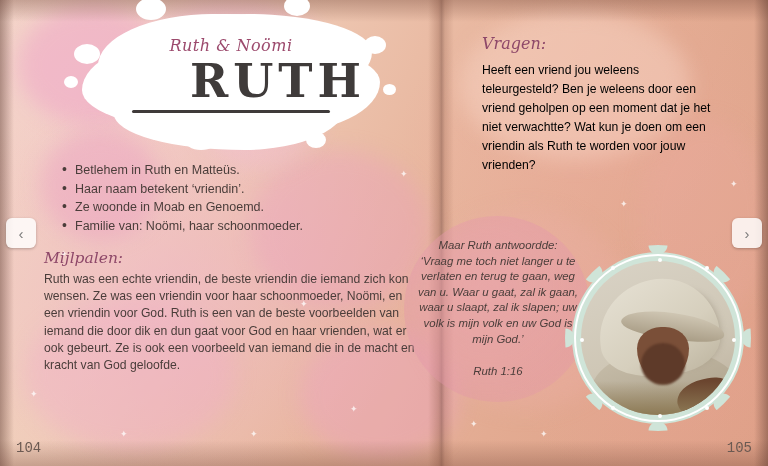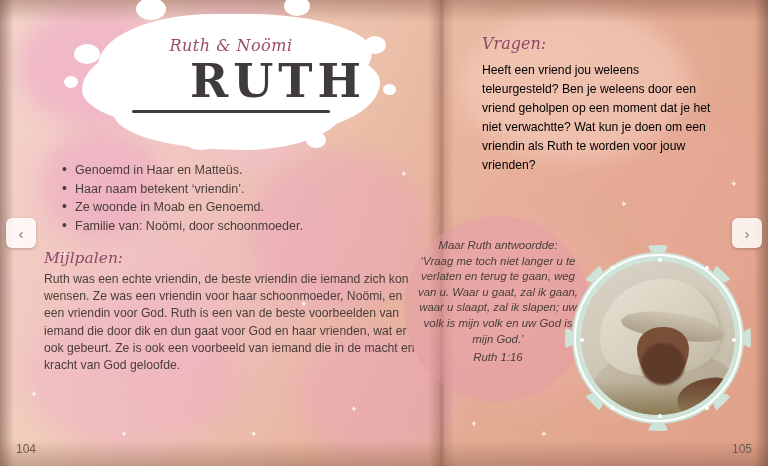--- a/index.html
+++ b/index.html
@@ -224,21 +224,21 @@
     left: 414px;
     top: 238px;
     width: 168px;
     text-align: center;
     font-size: 11.4px;
     line-height: 15.6px;
     font-style: italic;
     color: #4a3d3a;
   }
   .quote-ref {
-    margin-top: 3px;
+    margin-top: 17px;
     font-style: italic;
     font-size: 11.4px;
     color: #4a3d3a;
   }
 
   
   .illus {
     position: absolute;
     left: 572px;
     top: 252px;
@@ -362,22 +362,23 @@
     font-size: 15px;
     cursor: pointer;
   }
   .nav-prev { left: 6px; }
   .nav-next { right: 6px; }
 
   
   .pg {
     position: absolute;
     bottom: 10px;
-    font-size: 12px;
+    font-size: 14px;
     color: #6b5a52;
+    font-family: Liberation Mono, monospace;
   }
   .pg-left { left: 16px; }
   .pg-right { right: 16px; }
 </style>
 </head>
 <body>
 
 <div id="page">
   <div class="spread"></div>
 
@@ -421,24 +422,24 @@
     <div class="splat sp6"></div>
     <div class="splat sp7"></div>
     <div class="splat sp8"></div>
     <div class="title-sub">Ruth &amp; Noömi</div>
     <div class="title-main">RUTH</div>
     <div class="title-rule"></div>
   </div>
 
   <div class="col-left">
     <ul class="facts">
-      <li>Genoemd in Haar en Matteüs.</li>
+      <li>Betlehem in Ruth en Matteüs.</li>
       <li>Haar naam betekent ‘vriendin’.</li>
       <li>Ze woonde in Moab en Genoemd.</li>
-      <li>Familie van: Noömi, door schoonmoeder.</li>
+      <li>Familie van: Noömi, haar schoonmoeder.</li>
     </ul>
     <div class="heading-script">Mijlpalen:</div>
     <div class="body-text">Ruth was een echte vriendin, de beste vriendin die iemand zich kon wensen. Ze was een vriendin voor haar schoonmoeder, Noömi, en een vriendin voor God. Ruth is een van de beste voorbeelden van iemand die door dik en dun gaat voor God en haar vrienden, wat er ook gebeurt. Ze is ook een voorbeeld van iemand die in de macht en kracht van God geloofde.</div>
   </div>
 
   <div class="col-right">
     <div class="q-heading">Vragen:</div>
     <div class="q-body">Heeft een vriend jou weleens teleurgesteld? Ben je weleens door een vriend geholpen op een moment dat je het niet verwachtte? Wat kun je doen om een vriendin als Ruth te worden voor jouw vrienden?</div>
   </div>
 

